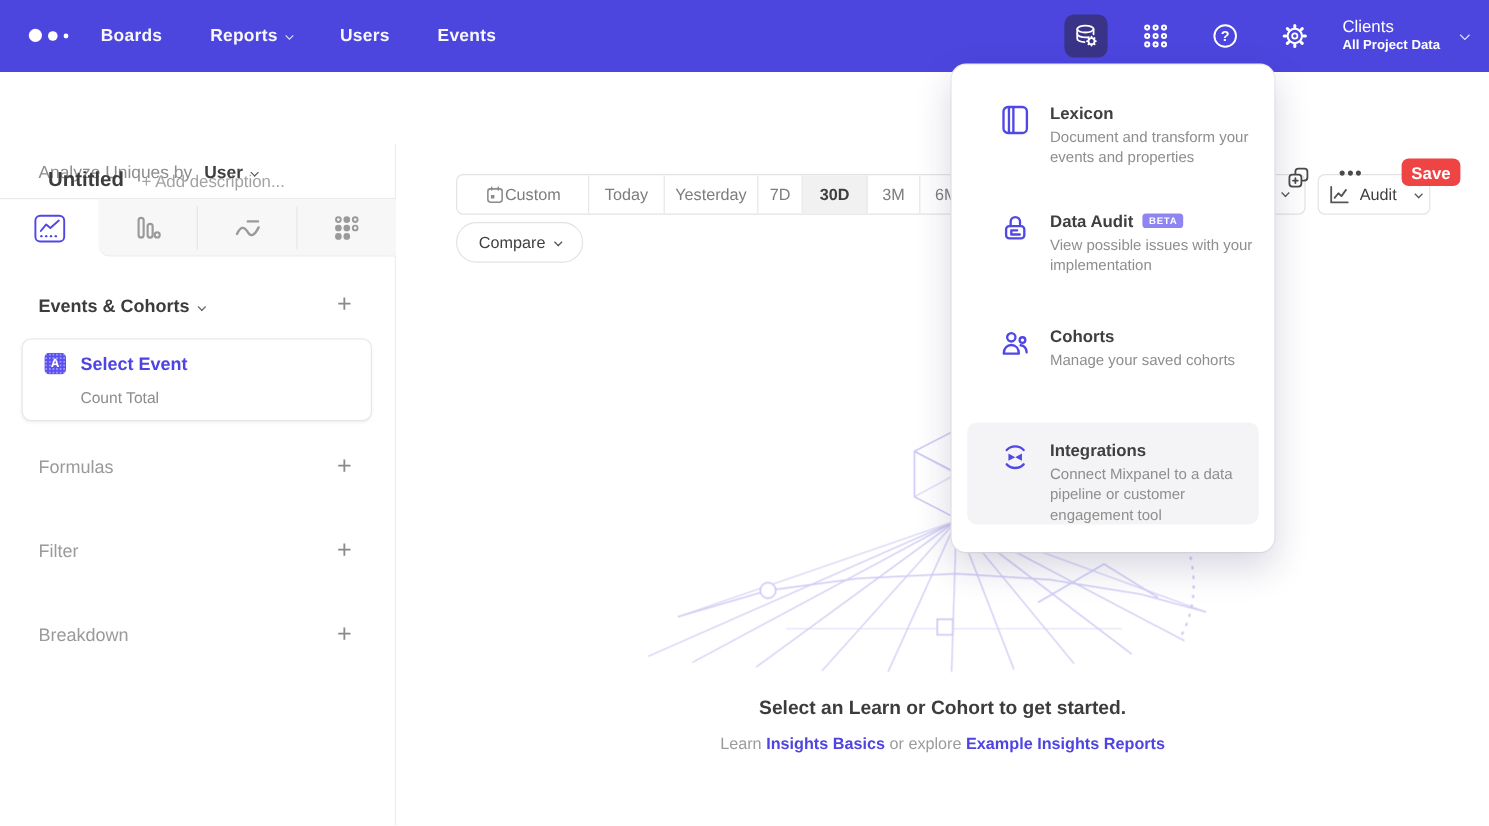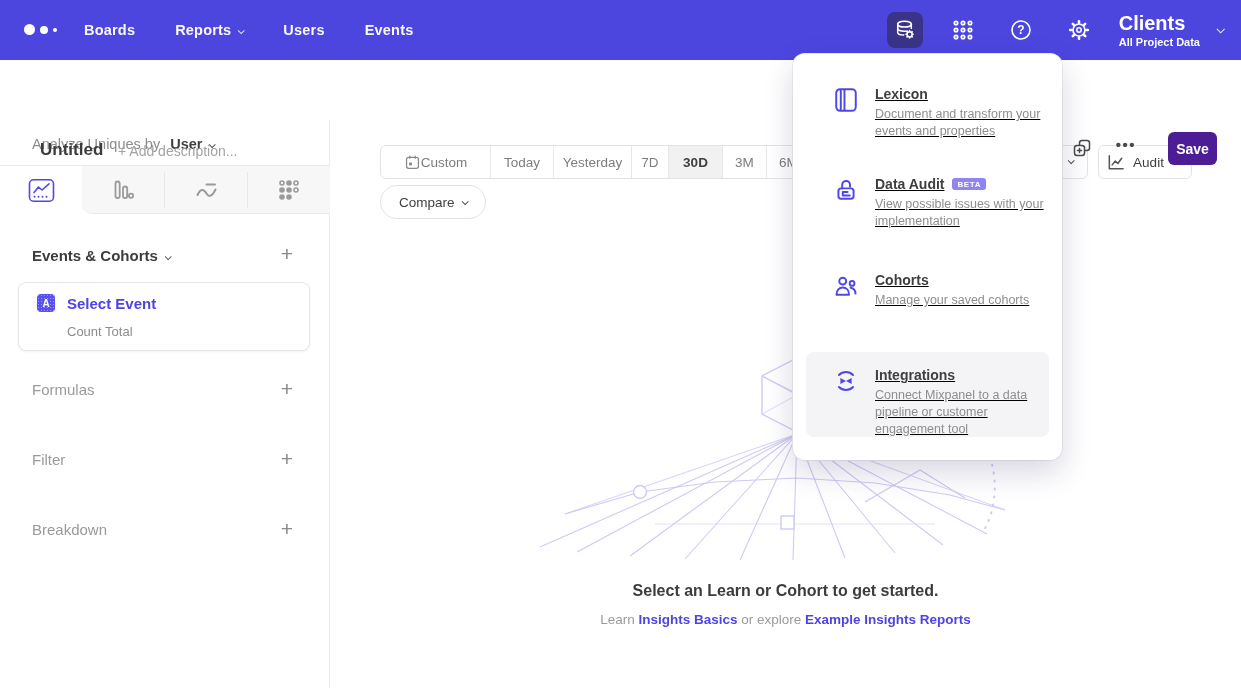--- a/index.html
+++ b/index.html
@@ -18,31 +18,31 @@
   .nav-links { position:absolute; left:84px; top:0; height:60px; display:flex; align-items:center; gap:40px; }
   .nav-link { color:#fff; font-size:14.5px; font-weight:700; letter-spacing:.2px; cursor:pointer; opacity:.96; }
   .nav-link .chev { width:5px; height:5px; border-color:rgba(255,255,255,.85); }
   .searchbar { position:absolute; left:425px; top:11px; width:427px; height:38px; border:1px solid rgba(255,255,255,.45); background:rgba(255,255,255,.07); border-radius:8px; display:flex; align-items:center; justify-content:center; gap:10px; color:rgba(255,255,255,.9); }
   .searchbar .ph { font-size:14px; font-weight:700; }
   .searchbar .kbd { font-size:13px; color:rgba(255,255,255,.65); }
   .nav-right { position:absolute; right:18px; top:0; height:60px; display:flex; align-items:center; gap:22px; }
   .nav-iconbtn { width:36px; height:36px; border-radius:8px; display:flex; align-items:center; justify-content:center; cursor:pointer; }
   .nav-iconbtn.active { background:#3a3488; }
   .project { display:flex; align-items:center; gap:10px; color:#fff; cursor:pointer; }
-  .project .pname { font-size:20px; font-weight:700; line-height:1.25; }
+  .project .pname { font-size:14px; font-weight:400; line-height:1.25; }
   .project .pscope { font-size:11px; font-weight:700; line-height:1.25; }
   .project .chev { border-color:rgba(255,255,255,.85); }
 
   
   .report-header { position:absolute; left:0; top:60px; width:1241px; height:60px; background:#fff; z-index:5; }
   .rh-title { position:absolute; left:40px; top:80px; font-size:17px; font-weight:700; color:#3c3c3c; }
   .rh-desc { position:absolute; left:118px; top:83px; font-size:14px; color:#a3a3a3; cursor:text; }
   .rh-copy { position:absolute; left:1072px; top:78px; cursor:pointer; }
   .rh-more { position:absolute; left:1112px; top:76px; width:28px; text-align:center; font-size:15px; letter-spacing:1.5px; color:#4a4a4a; font-weight:700; cursor:pointer; }
-  .rh-save { position:absolute; left:1168px; top:72px; width:49px; height:33px; background:#4c1d95; border:none; border-radius:6px; color:#fff; font-size:14px; font-weight:700; font-family:inherit; cursor:pointer; }
+  .rh-save { position:absolute; left:1168px; top:72px; width:49px; height:23px; background:#ef4444; border:none; border-radius:6px; color:#fff; font-size:14px; font-weight:700; font-family:inherit; cursor:pointer; }
 
   
   .sidebar { position:absolute; left:0; top:120px; width:330px; height:568px; background:#fff; border-right:1px solid #ececec; z-index:2; }
   .analyze { position:absolute; left:32px; top:16px; font-size:14.5px; color:#8d8d8d; }
   .analyze .val { color:#3f3f3f; font-weight:700; margin-left:6px; cursor:pointer; }
   .analyze .chev { width:5px; height:5px; color:#555; }
   .viz-tabs { position:absolute; left:0; top:45px; width:330px; height:48px; border-top:1px solid #eaeaea; }
   .viz-gray { position:absolute; left:82px; top:0; width:248px; height:48px; background:#f7f7f8; border-bottom:1px solid #eaeaea; border-bottom-left-radius:10px; }
   .viz-cell { position:absolute; top:0; width:82px; height:48px; display:flex; align-items:center; justify-content:center; cursor:pointer; }
   .viz-div { position:absolute; top:6px; width:1px; height:36px; background:#e7e7e7; }
@@ -71,21 +71,21 @@
   
   .wireframe { position:absolute; left:205px; top:232px; width:520px; height:210px; }
   .es-head { position:absolute; left:0; top:462px; width:911px; text-align:center; font-size:16px; font-weight:700; color:#3c3c3c; }
   .es-sub { position:absolute; left:0; top:492px; width:911px; text-align:center; font-size:13.5px; color:#9b9b9b; }
   .es-sub a { color:#4f44e1; font-weight:700; text-decoration:none; cursor:pointer; }
 
   
   .panel { position:absolute; left:793px; top:54px; width:269px; height:406px; background:#fff; border-radius:12px; box-shadow:0 12px 30px rgba(35,30,90,.18), 0 0 0 1px #f0f0f0; z-index:30; }
   .menu-row { position:absolute; left:0; width:269px; display:flex; align-items:flex-start; padding-left:40px; cursor:pointer; }
   .menu-row .mi { flex:0 0 26px; margin-top:1px; }
-  .menu-row .mtx { margin-left:16px; width:178px;text-decoration:underline; }
+  .menu-row .mtx { margin-left:16px; width:178px; }
   .mtitle { font-size:14px; font-weight:700; color:#3f3f3f; }
   .mdesc { margin-top:4px; font-size:12.5px; line-height:1.35; color:#8e8e8e; }
   .beta { display:inline-block; margin-left:8px; padding:2px 5px 1px; background:#8f85f2; color:#fff; font-size:8px; font-weight:700; letter-spacing:.6px; border-radius:3px; vertical-align:2px; }
   .hoverbox { position:absolute; left:13px; top:298px; width:243px; height:85px; background:#f4f4f6; border-radius:8px; cursor:pointer; }
   .hoverbox .menu-row { position:absolute; left:0; top:15px; width:243px; padding-left:27px; }
 </style>
 </head>
 <body>
 
 <div id="app">

